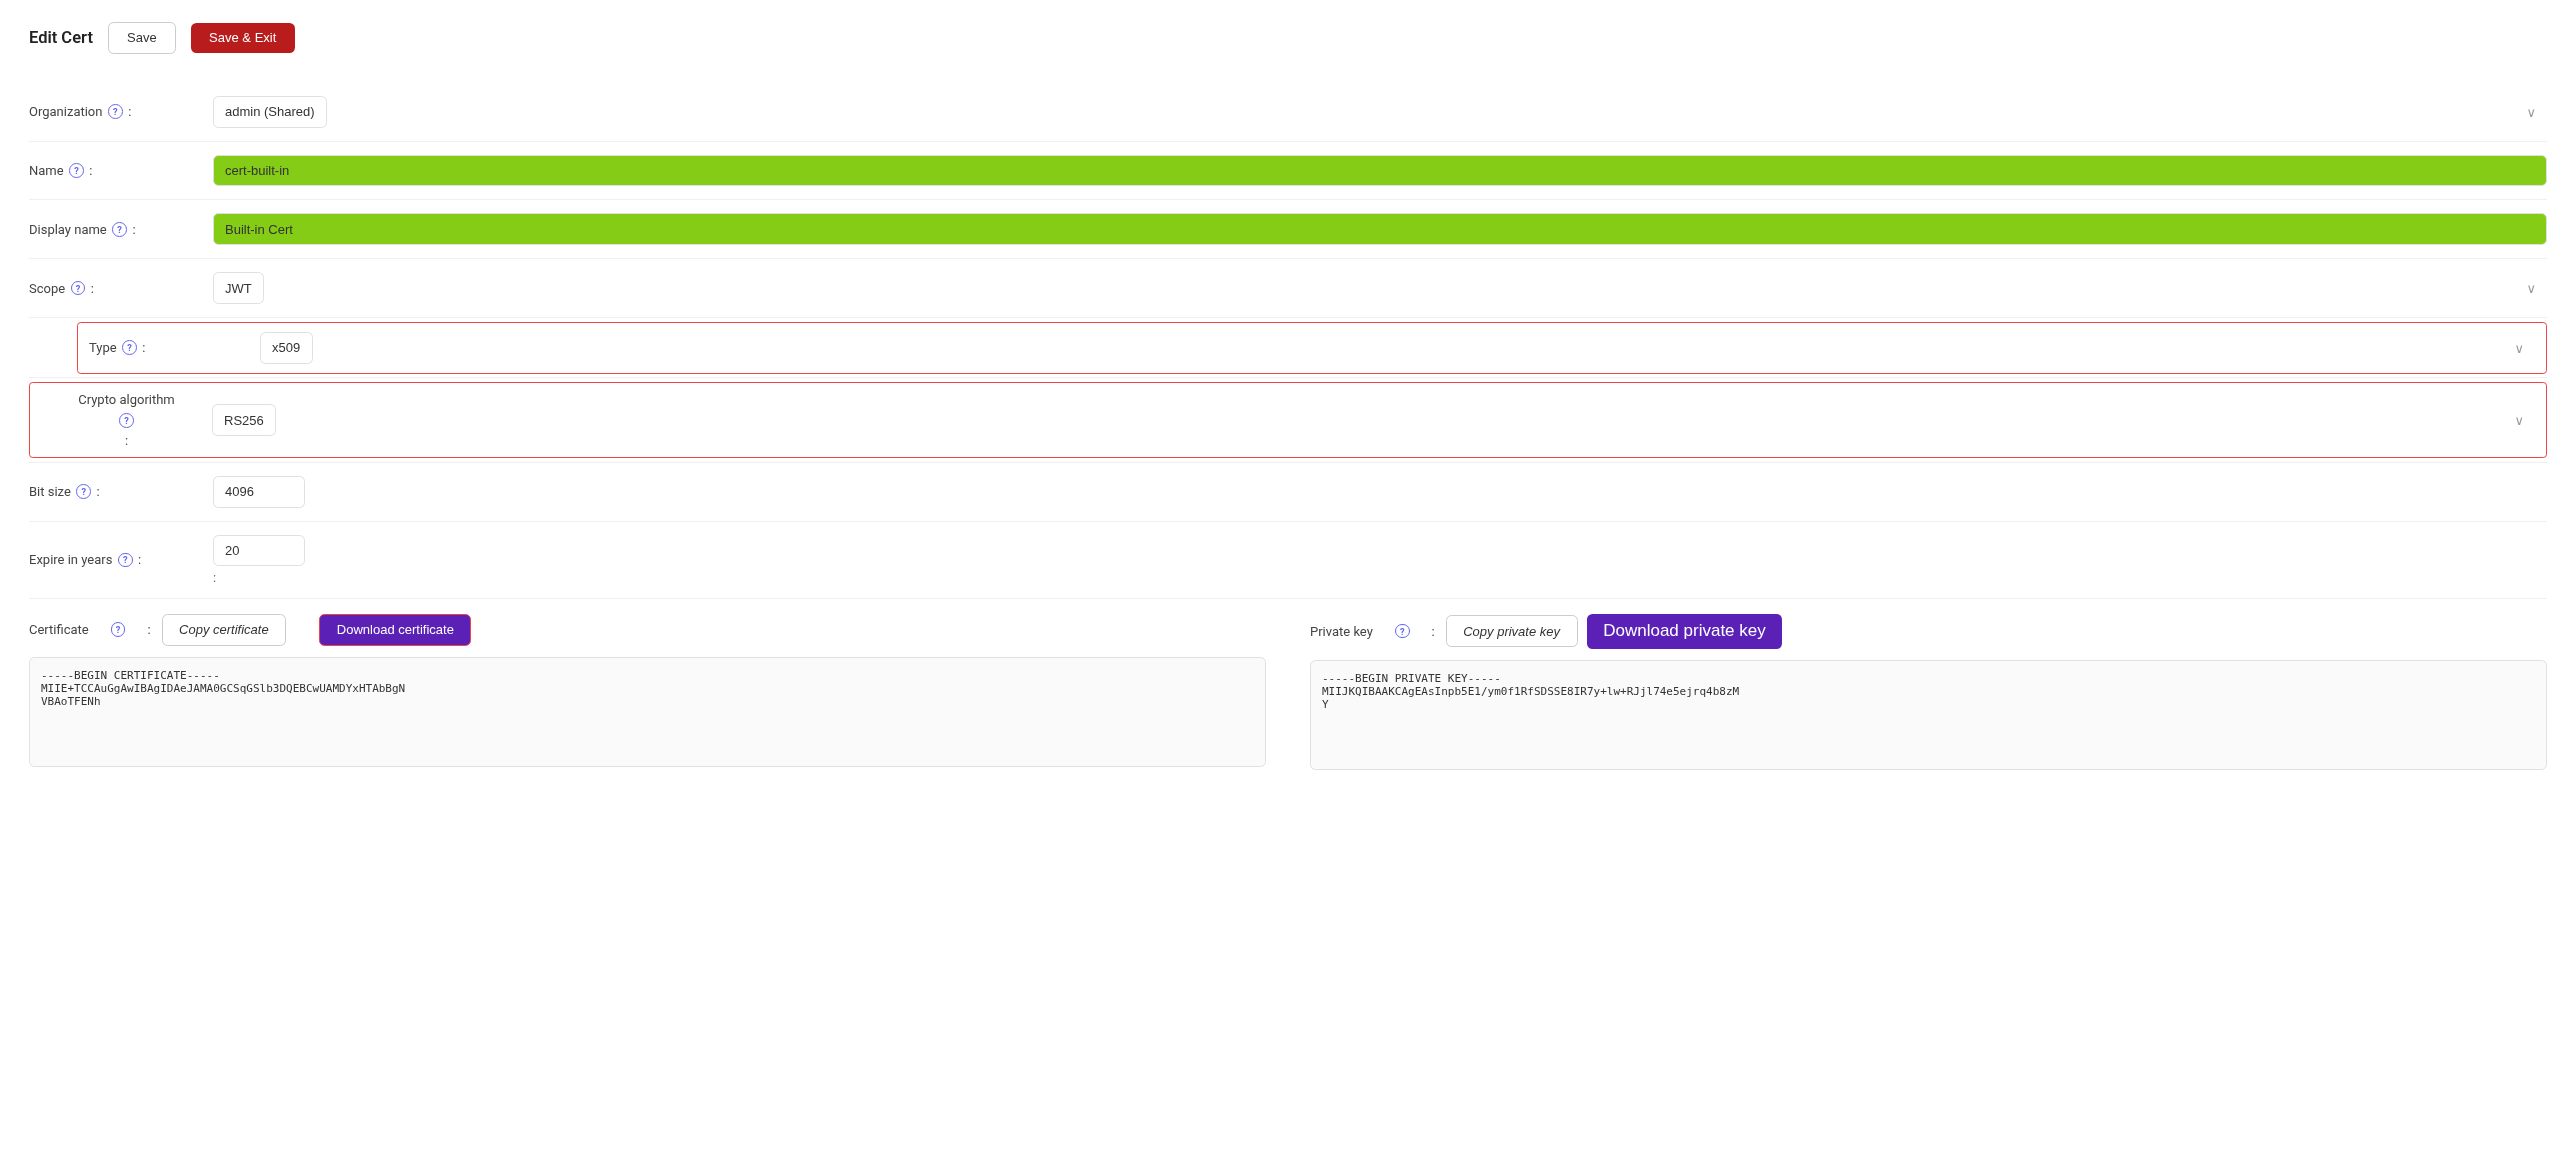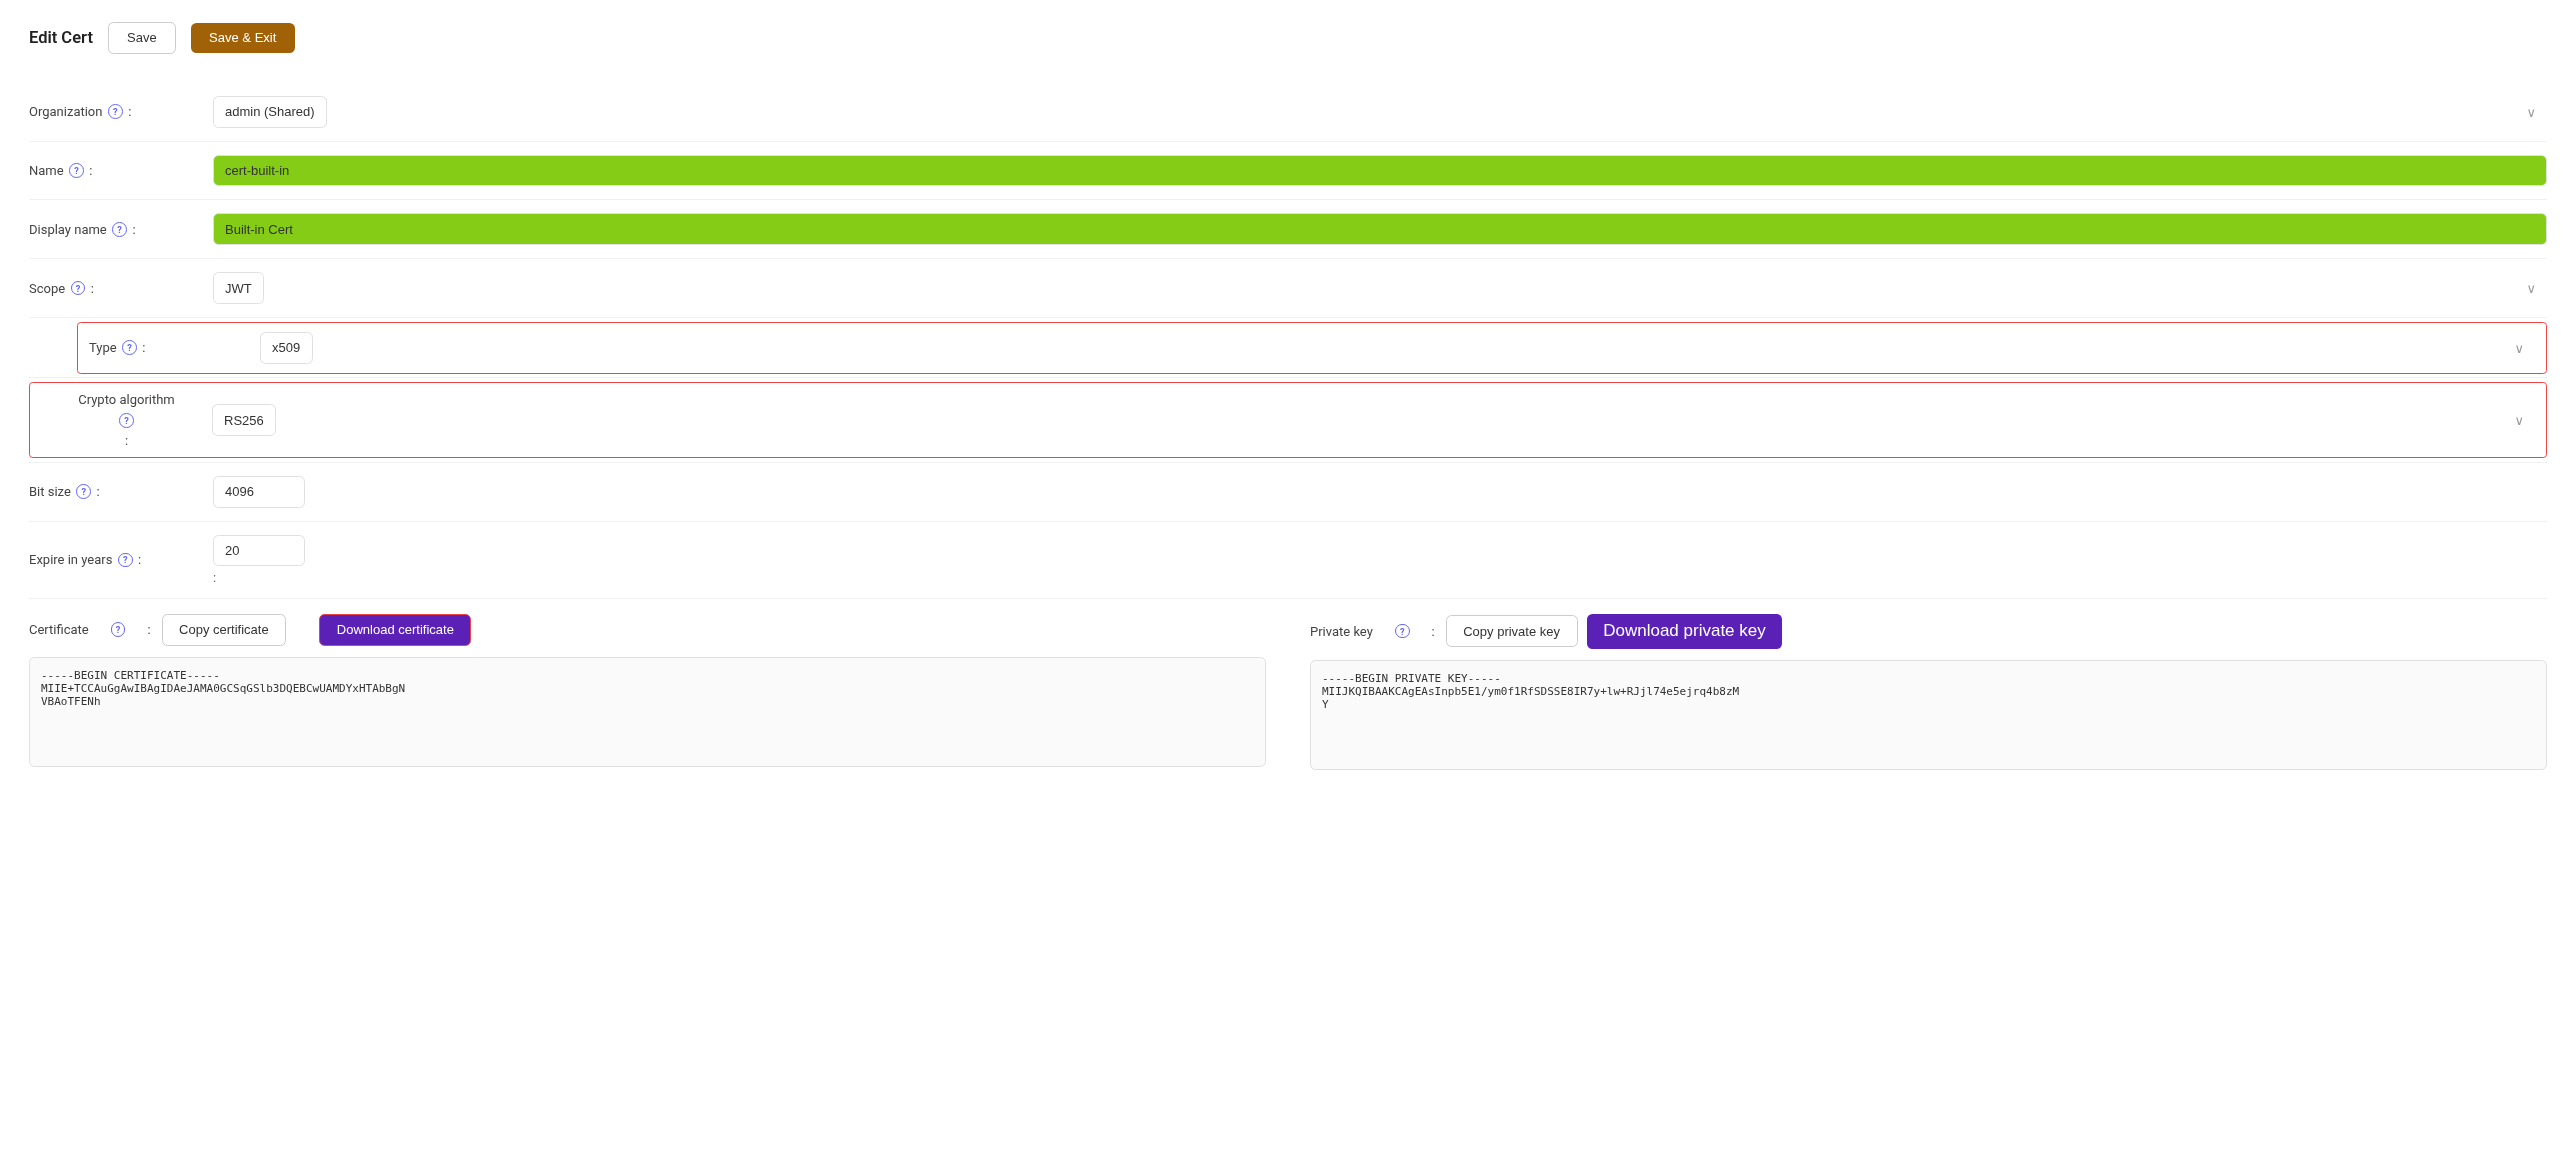--- a/index.html
+++ b/index.html
@@ -30,21 +30,21 @@
       border: 0.9px solid #ccc;
       background: #fff;
       border-radius: 5.5px;
       cursor: pointer;
       font-size: 13px;
       color: #333;
     }
     .btn-save-exit {
       padding: 7.4px 18.4px;
       border: none;
-      background: #a16207;
+      background: #b91c1c;
       border-radius: 5.5px;
       cursor: pointer;
       font-size: 13px;
       color: #fff;
       font-weight: 500;
     }
     .form-section {
       width: 100%;
     }
     .form-row {
@@ -156,20 +156,21 @@
       align-items: center;
     }
     .btn-copy {
       padding: 7.4px 16.5px;
       border: 0.9px solid #ccc;
       background: #fff;
       border-radius: 5.5px;
       cursor: pointer;
       font-size: 13px;
       color: #333;
+      font-style: italic;
     }
     .btn-download {
       padding: 7.4px 16.5px;
       border: 1.8px solid #ef4444;
       background: #5b21b6;
       border-radius: 5.5px;
       cursor: pointer;
       font-size: 13px;
       color: #fff;
       font-weight: 500;

